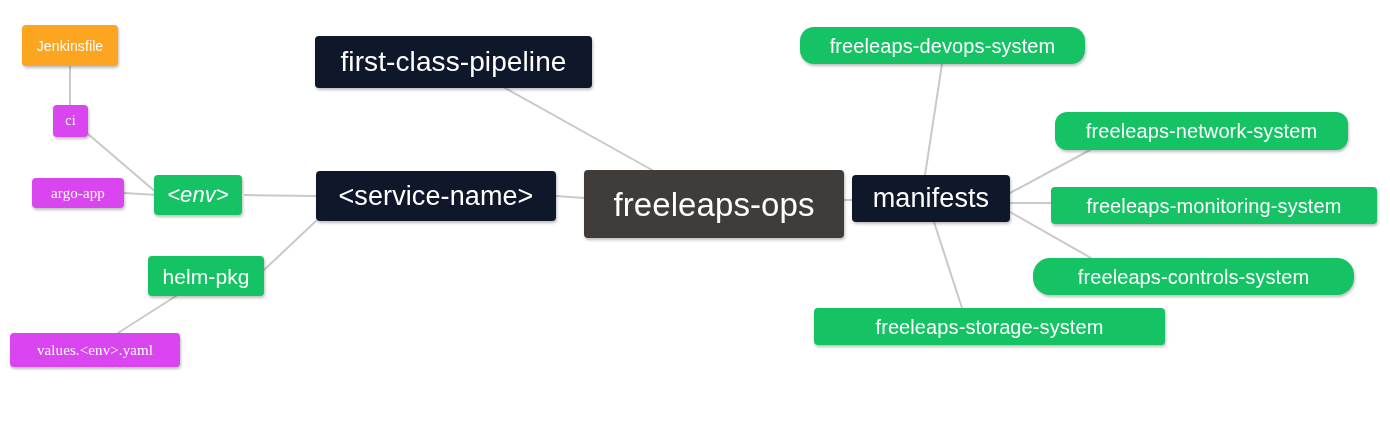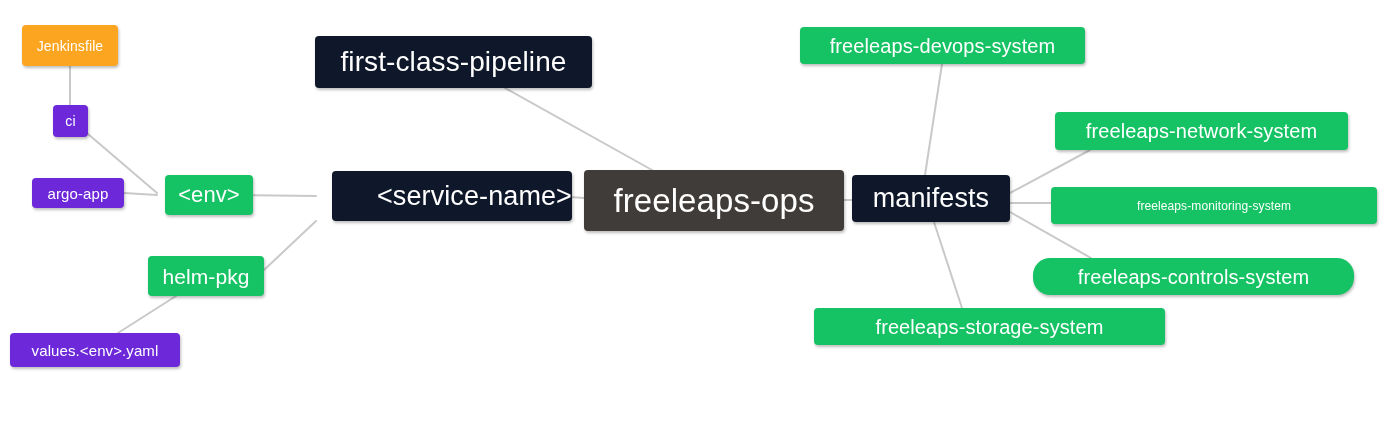--- a/index.html
+++ b/index.html
@@ -44,21 +44,21 @@
   }
   .node-label {
     display: block;
     white-space: nowrap;
   }
   
   .c-root   { background: #403c39; }
   .c-blue   { background: #0f172a; }
   .c-green  { background: #15c364; }
   .c-orange { background: #fba521; }
-  .c-red    { background: #6d28d9; }
+  .c-red    { background: #d946ef; font-family: Liberation Serif, serif; }
 </style>
 </head>
 <body>
 
 <div id="mindmap">
   <svg id="edge-layer" width="1390" height="421" viewBox="0 0 1390 421" xmlns="http://www.w3.org/2000/svg">
       <line x1="70" y1="58" x2="70" y2="105" stroke="#c9c9c9" stroke-width="2" stroke-linecap="round"></line>
       <line x1="88" y1="134" x2="157" y2="193" stroke="#c9c9c9" stroke-width="2" stroke-linecap="round"></line>
       <line x1="124" y1="193" x2="157" y2="195" stroke="#c9c9c9" stroke-width="2" stroke-linecap="round"></line>
       <line x1="245" y1="195" x2="316" y2="196" stroke="#c9c9c9" stroke-width="2" stroke-linecap="round"></line>
@@ -76,48 +76,48 @@
   <div id="node-layer">
       <div class="node c-orange" style="left: 22px; top: 25px; width: 96px; height: 41px; font-size: 14px;">
         <span class="node-label">Jenkinsfile</span>
       </div>
       <div class="node c-red" style="left: 53px; top: 105px; width: 35px; height: 32px; font-size: 14px;">
         <span class="node-label">ci</span>
       </div>
       <div class="node c-red" style="left: 32px; top: 178px; width: 92px; height: 30px; font-size: 15px;">
         <span class="node-label">argo-app</span>
       </div>
-      <div class="node c-green" style="left: 165px; top: 175px; width: 88px; height: 40px; font-size: 22px;">
+      <div class="node c-green" style="left: 154px; top: 175px; width: 88px; height: 40px; font-size: 22px; font-style: italic;">
         <span class="node-label">&lt;env&gt;</span>
       </div>
       <div class="node c-green" style="left: 148px; top: 256px; width: 116px; height: 40px; font-size: 21px; justify-content: center;">
         <span class="node-label">helm-pkg</span>
       </div>
       <div class="node c-red" style="left: 10px; top: 333px; width: 170px; height: 34px; font-size: 15px;">
         <span class="node-label">values.&lt;env&gt;.yaml</span>
       </div>
       <div class="node c-blue" style="left: 315px; top: 36px; width: 277px; height: 52px; font-size: 28px;">
         <span class="node-label">first-class-pipeline</span>
       </div>
-      <div class="node c-blue" style="left: 332px; top: 171px; width: 240px; height: 50px; font-size: 27px; justify-content: flex-end;">
+      <div class="node c-blue" style="left: 316px; top: 171px; width: 240px; height: 50px; font-size: 27px;">
         <span class="node-label">&lt;service-name&gt;</span>
       </div>
-      <div class="node c-root" style="left: 584px; top: 170px; width: 260px; height: 61px; font-size: 33px; text-align: right;">
+      <div class="node c-root" style="left: 584px; top: 170px; width: 260px; height: 68px; font-size: 33px; text-align: right;">
         <span class="node-label">freeleaps-ops</span>
       </div>
       <div class="node c-blue" style="left: 852px; top: 175px; width: 158px; height: 47px; font-size: 27px;">
         <span class="node-label">manifests</span>
       </div>
-      <div class="node c-green" style="left: 800px; top: 27px; width: 285px; height: 37px; font-size: 20px;">
+      <div class="node c-green" style="left: 800px; top: 27px; width: 285px; height: 37px; font-size: 20px; border-radius: 14px;">
         <span class="node-label">freeleaps-devops-system</span>
       </div>
-      <div class="node c-green" style="left: 1055px; top: 112px; width: 293px; height: 38px; font-size: 20px;">
+      <div class="node c-green" style="left: 1055px; top: 112px; width: 293px; height: 38px; font-size: 20px; border-radius: 12px;">
         <span class="node-label">freeleaps-network-system</span>
       </div>
-      <div class="node c-green" style="left: 1051px; top: 187px; width: 326px; height: 37px; font-size: 12px;">
+      <div class="node c-green" style="left: 1051px; top: 187px; width: 326px; height: 37px; font-size: 20px;">
         <span class="node-label">freeleaps-monitoring-system</span>
       </div>
       <div class="node c-green" style="left: 1033px; top: 258px; width: 321px; height: 37px; font-size: 20px; border-radius: 17px;">
         <span class="node-label">freeleaps-controls-system</span>
       </div>
       <div class="node c-green" style="left: 814px; top: 308px; width: 351px; height: 37px; font-size: 20px;">
         <span class="node-label">freeleaps-storage-system</span>
       </div>
     </div>
 </div>

